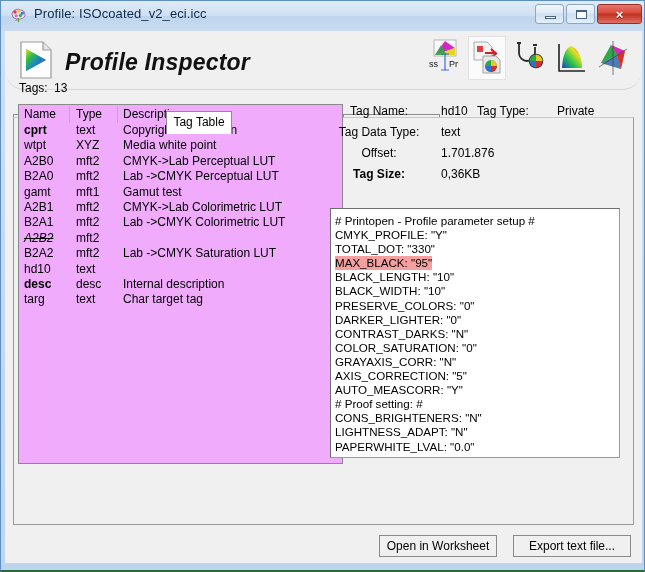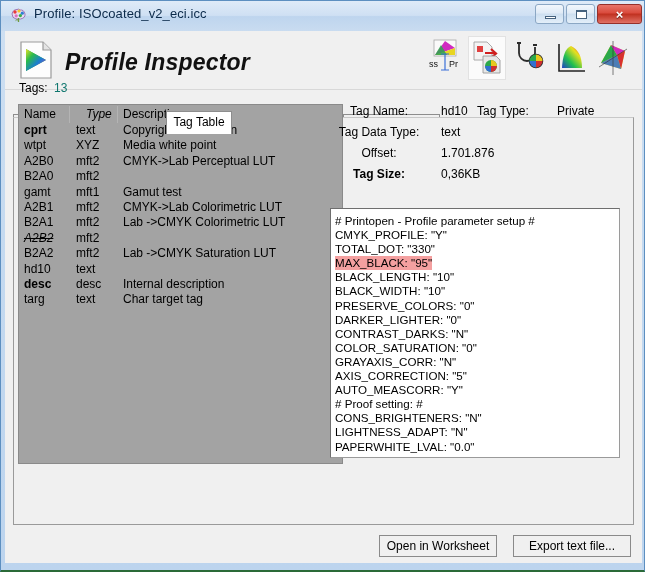--- a/index.html
+++ b/index.html
@@ -99,20 +99,21 @@
     box-sizing: border-box;
   }
 
   
   .hdrband {
     position: absolute;
     left: 0; top: 0;
     width: 637px; height: 58px;
     background: #f0f0f0;
     border-bottom: 1px solid #d8d8d8;
+    border-radius: 20px;
   }
   .app-logo {
     position: absolute;
     left: 14px; top: 10px;
     width: 34px; height: 38px;
   }
   .app-title {
     position: absolute;
     left: 60px; top: 18px;
     font-size: 23px;
@@ -180,44 +181,44 @@
   }
 
   .tagcount-label {
     position: absolute;
     left: 14px; top: 50px;
     font-size: 12px; color: #000;
   }
   .tagcount-val {
     position: absolute;
     left: 49px; top: 50px;
-    font-size: 12px; color: #0f766e;
+    font-size: 12px; color: #000000;
   }
 
   
   .taglist {
     position: absolute;
     left: 13px; top: 73px;
     width: 325px; height: 360px;
-    background: #a3a3a3;
+    background: #f0abfc;
     border: 1px solid #8a8a8a;
     box-sizing: border-box;
     overflow: hidden;
   }
   .tl-head {
     position: relative;
     height: 18px;
     font-size: 12px;
     color: #000;
   }
   .tl-head .c1, .tl-head .c2, .tl-head .c3 {
     position: absolute; top: 2px;
   }
   .tl-head .c1 { left: 5px; }
-  .tl-head .c2 { left: 67px; font-style: italic; }
+  .tl-head .c2 { left: 57px; }
   .tl-head .c3 { left: 104px; }
   .tl-div1 {
     position: absolute; left: 50px; top: 1px;
     width: 1px; height: 17px; background: #b4b4b4;
   }
   .tl-div2 {
     position: absolute; left: 98px; top: 1px;
     width: 1px; height: 17px; background: #b4b4b4;
   }
   .tl-row {
@@ -441,20 +442,21 @@
             <span class="d">Media white point</span>
           </div>
           <div class="tl-row">
             <span class="n">A2B0</span>
             <span class="t">mft2</span>
             <span class="d">CMYK-&gt;Lab  Perceptual LUT</span>
           </div>
           <div class="tl-row">
             <span class="n">B2A0</span>
             <span class="t">mft2</span>
+            <span class="d">Lab -&gt;CMYK Perceptual LUT</span>
           </div>
           <div class="tl-row">
             <span class="n">gamt</span>
             <span class="t">mft1</span>
             <span class="d">Gamut test</span>
           </div>
           <div class="tl-row">
             <span class="n">A2B1</span>
             <span class="t">mft2</span>
             <span class="d">CMYK-&gt;Lab  Colorimetric LUT</span>

